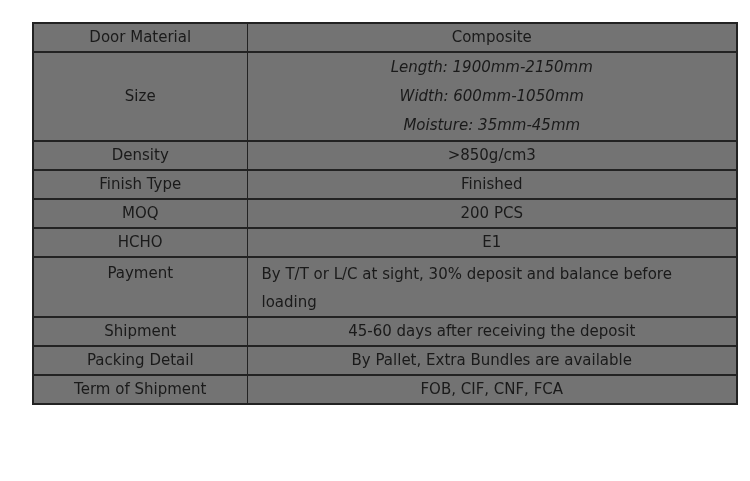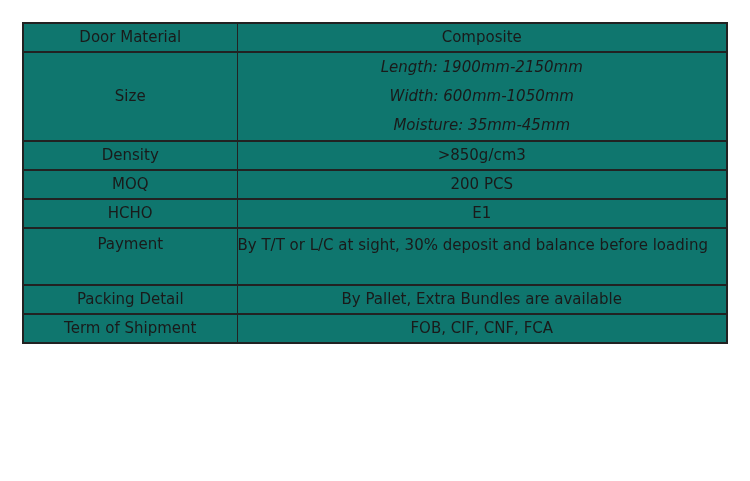--- a/index.html
+++ b/index.html
@@ -20,21 +20,22 @@
   .table-wrap {
     position: absolute;
     left: 22px;
     top: 22px;
   }
   table.spec {
     border-collapse: collapse;
     table-layout: fixed;
     width: 704px;
     border: 2px solid #222222;
-    background: #0f766e;
+    background: #737373;
+    margin-left: 10px;
   }
   col.c-label { width: 214px; }
   col.c-value { width: 490px; }
   td {
     border: solid #222222;
     border-width: 2px 1px;
     font-size: 15px;
     color: #1a1a1a;
     text-align: center;
     vertical-align: middle;
@@ -46,20 +47,21 @@
   tr.h29 { height: 17px; }
   tr.h-size { height: 88px; }
   tr.h-payment { height: 57px; }
   td.size-value div { line-height: 29px; font-style: italic; }
   tr.h-payment td {
     vertical-align: top;
     padding-top: 2px;
   }
   tr.h-payment td.payment-value {
     text-align: left;
+    padding-left: 14px;
     padding-right: 16px;
     line-height: 28px;
   }
 </style>
 </head>
 <body>
 
 <div class="page">
   <div class="table-wrap">
     <table class="spec">
@@ -77,31 +79,39 @@
           <td class="size-value">
             <div>Length: 1900mm-2150mm</div>
             <div>Width: 600mm-1050mm</div>
             <div>Moisture: 35mm-45mm</div>
           </td>
         </tr>
         <tr class="h29">
           <td>Density</td>
           <td>&gt;850g/cm3</td>
         </tr>
+        <tr class="h29">
+          <td>Finish Type</td>
+          <td>Finished</td>
+        </tr>
         <tr class="h28">
           <td>MOQ</td>
           <td>200 PCS</td>
         </tr>
         <tr class="h28">
           <td>HCHO</td>
           <td>E1</td>
         </tr>
         <tr class="h-payment">
           <td>Payment</td>
           <td class="payment-value">By T/T or L/C at sight, 30% deposit and balance before loading</td>
+        </tr>
+        <tr class="h28">
+          <td>Shipment</td>
+          <td>45-60 days after receiving the deposit</td>
         </tr>
         <tr class="h29">
           <td>Packing Detail</td>
           <td>By Pallet, Extra Bundles are available</td>
         </tr>
         <tr class="h29">
           <td>Term of Shipment</td>
           <td>FOB, CIF, CNF, FCA</td>
         </tr>
       </tbody>

